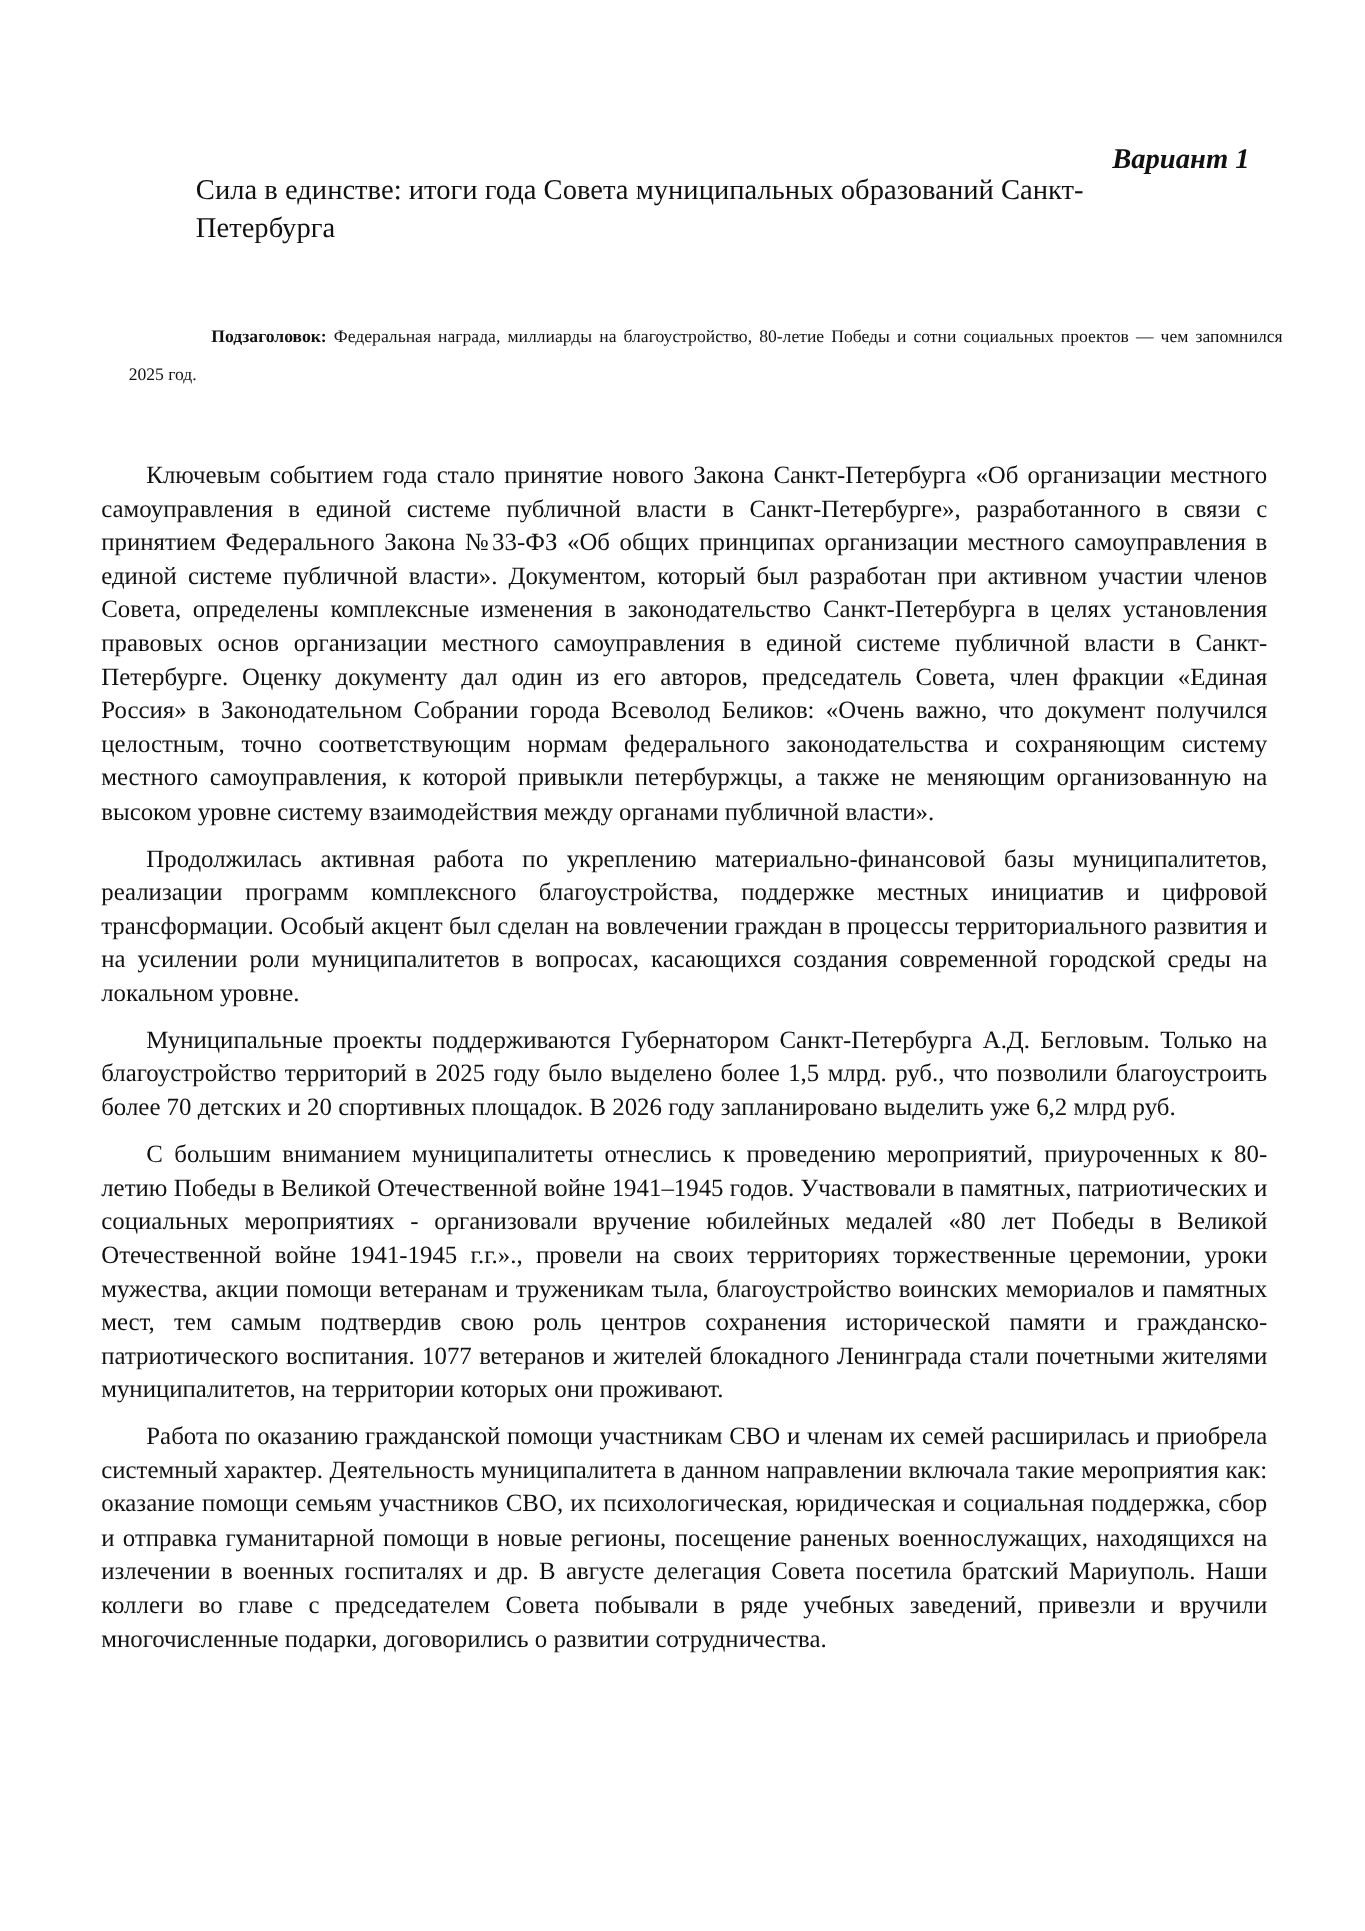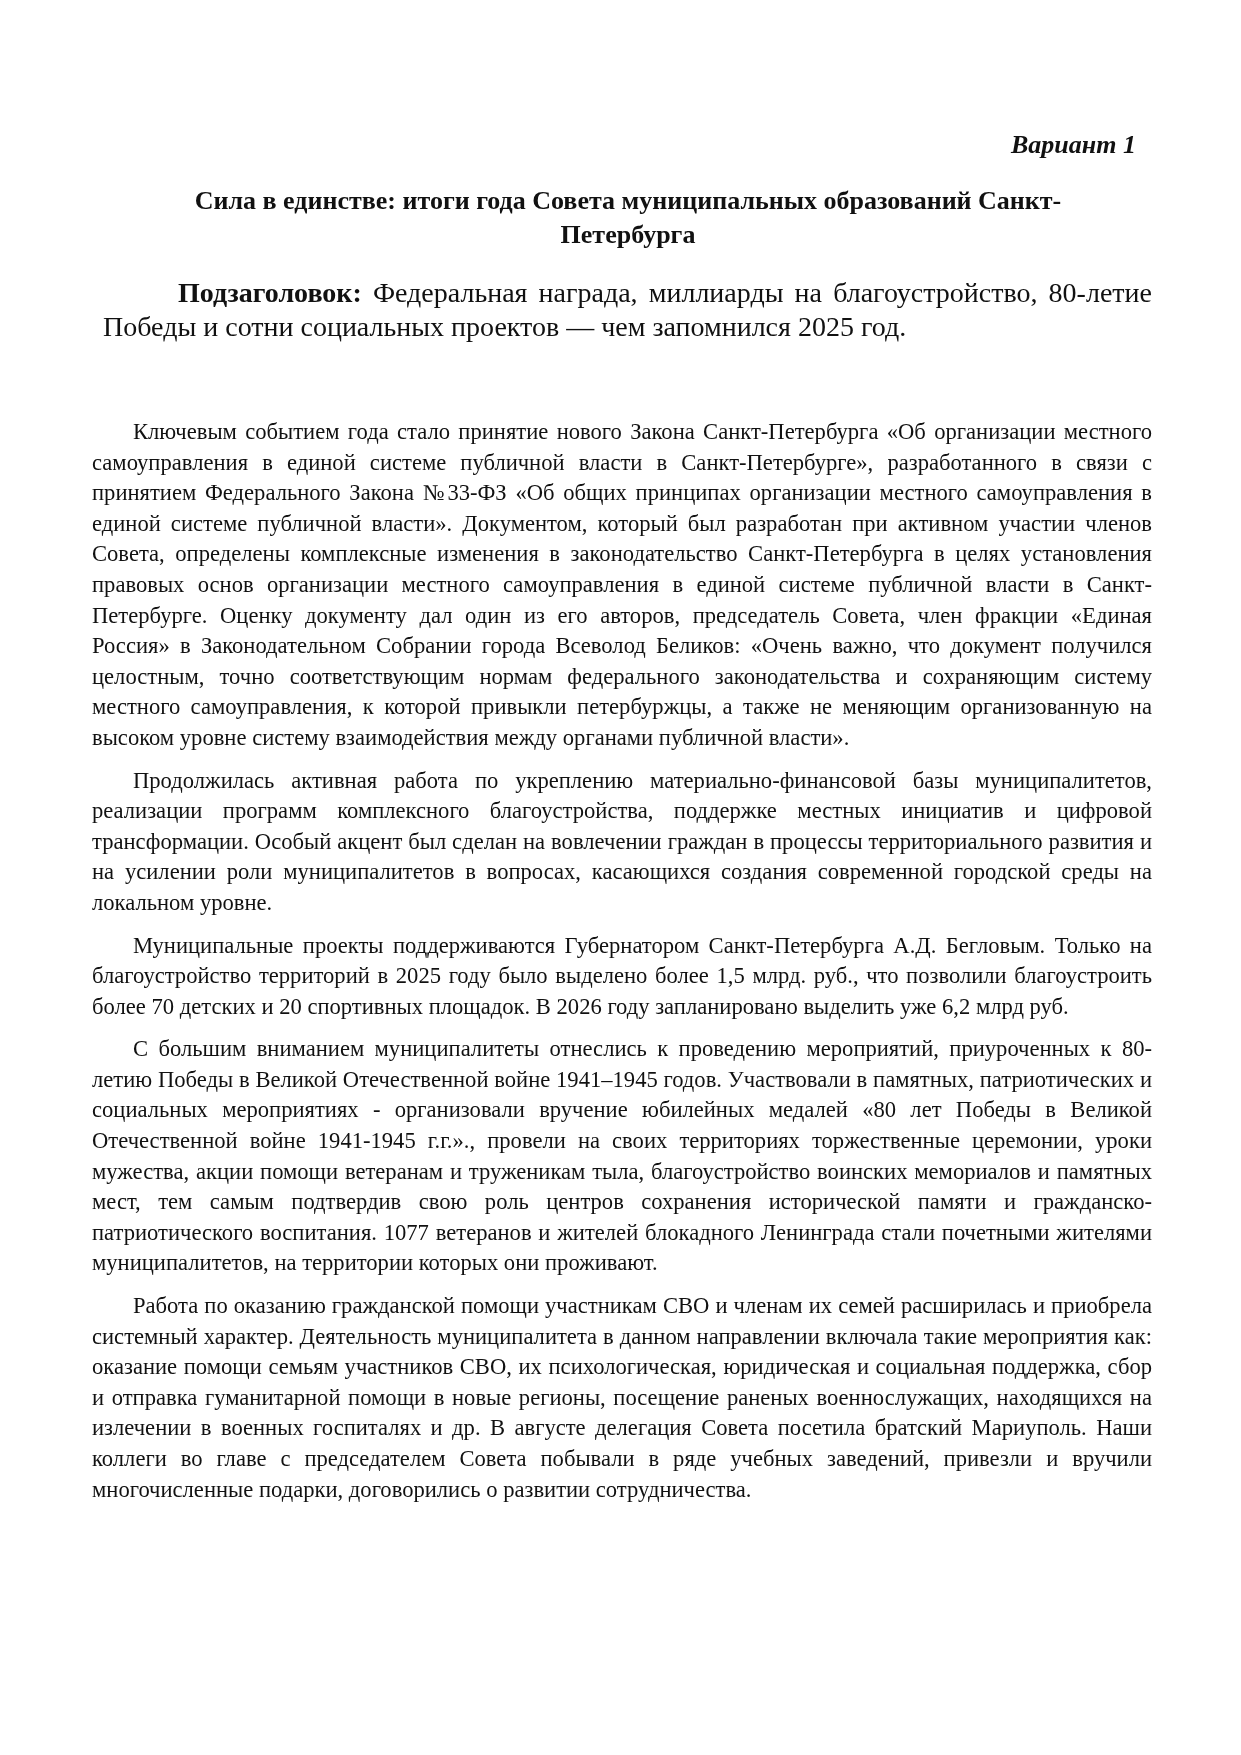--- a/index.html
+++ b/index.html
@@ -26,36 +26,35 @@
       position: absolute;
       top: 114px;
       right: 89px;
       font-size: 26px;
       font-weight: bold;
       font-style: italic;
       margin: 16px;
     }
     .title {
       position: absolute;
-      top: 184px;
+      top: 156px;
       left: 178px;
       width: 900px;
       margin: 0;
       font-size: 26px;
-      font-weight: bold;
+      font-weight: normal;
       line-height: 34px;
-      text-align: center;
     }
     .subtitle {
       position: absolute;
       top: 276px;
       left: 103px;
       width: 1049px;
-      margin: 0;
-      font-size: 28px;
+      margin: 14px;
+      font-size: 16px;
       line-height: 34px;
       text-align: justify;
       text-indent: 75px;
     }
     .subtitle .label {
       font-weight: bold;
     }
     .body {
       position: absolute;
       top: 370px;

